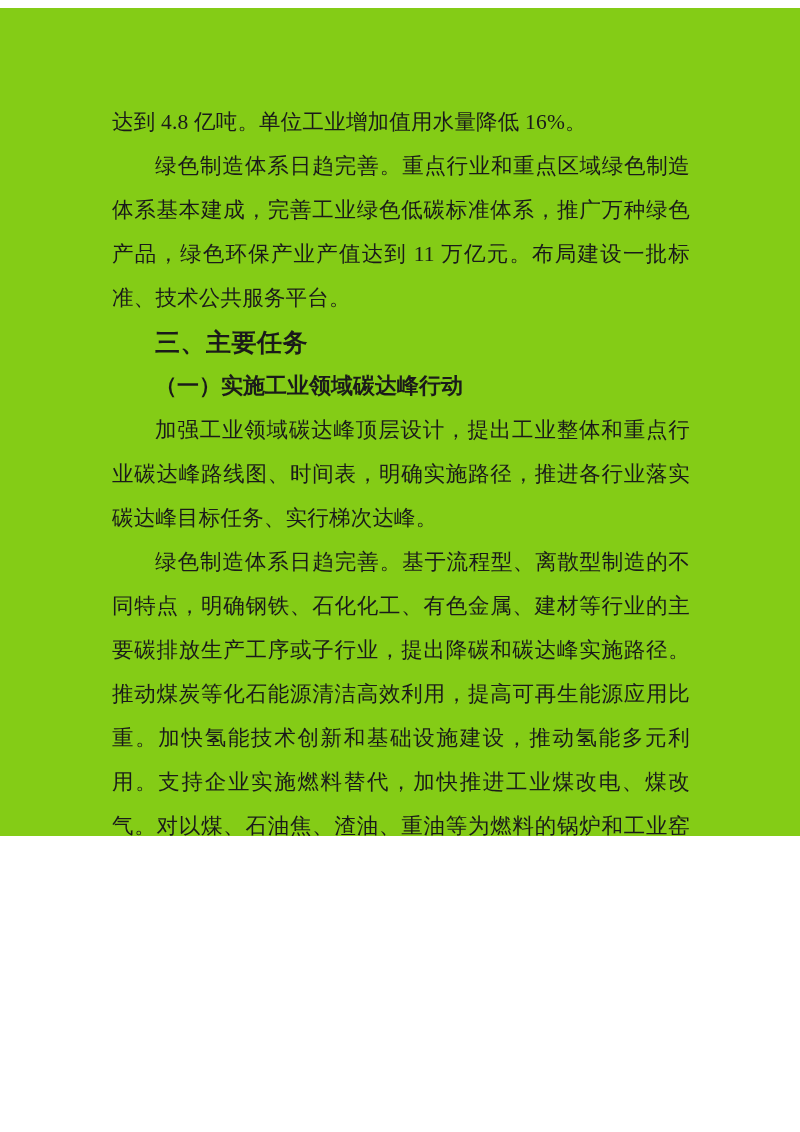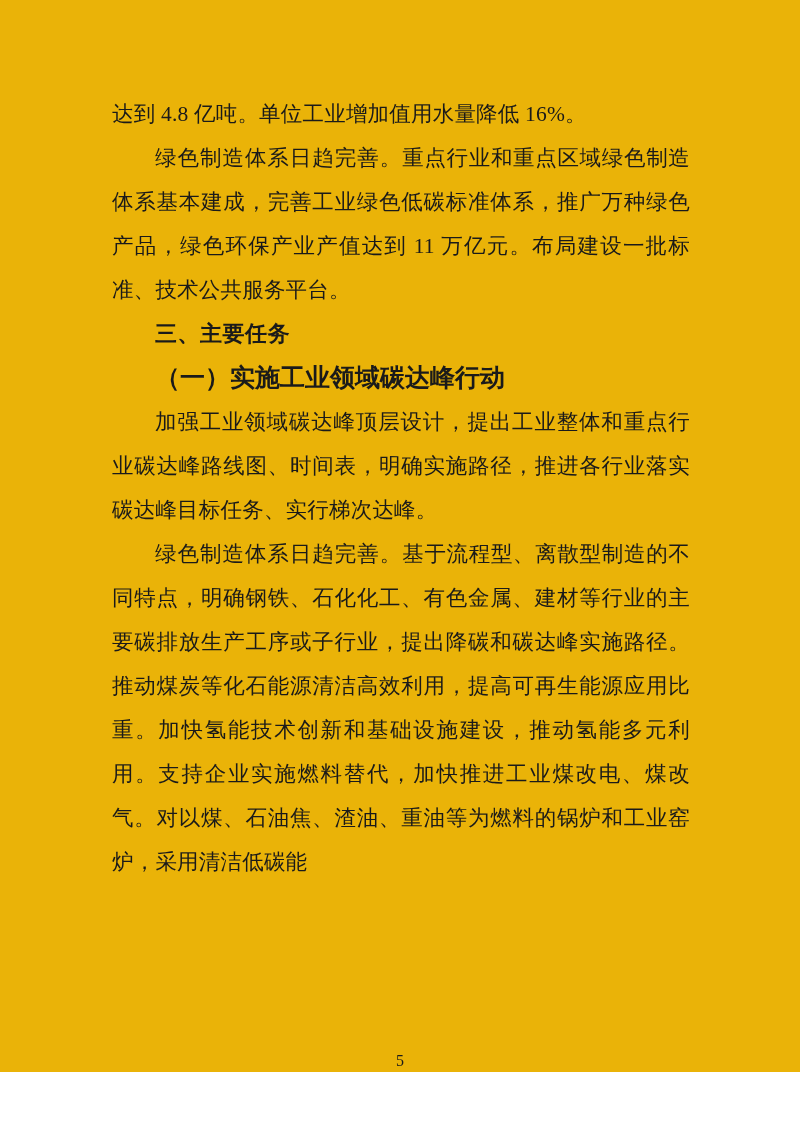--- a/index.html
+++ b/index.html
@@ -3,23 +3,23 @@
 <meta charset="utf-8">
 <style>
   html, body {
     margin: 0;
     padding: 0;
     background: #ffffff;
   }
   .page {
     position: relative;
     width: 800px;
-    height: 1072px;
-    margin: 0 auto;
-    background: #eab308;
+    height: 828px;
+    margin: 8px auto;
+    background: #84cc16;
     box-sizing: border-box;
     overflow: hidden;
   }
   .content {
     position: absolute;
     left: 112px;
     top: 92px;
     width: 578px;
   }
   .para {
@@ -35,31 +35,31 @@
   .indent {
     text-indent: 43px;
   }
   .lead {
     font-weight: normal;
     font-family: "Liberation Sans", "DejaVu Sans", sans-serif;
     letter-spacing: 0.5px;
   }
   .heading {
     font-family: Liberation Sans, sans-serif;
-    font-size: 22px;
+    font-size: 25px;
     font-weight: bold;
     line-height: 44px;
     color: #1a1a1a;
     margin: 0;
     text-indent: 43px;
     letter-spacing: 0.5px;
   }
   .subheading {
     font-family: "Liberation Serif", "DejaVu Serif", serif;
-    font-size: 25px;
+    font-size: 22px;
     line-height: 44px;
     color: #1a1a1a;
     margin: 0;
     text-indent: 43px;
   }
   .page-number {
     position: absolute;
     left: 0;
     right: 0;
     top: 1052px;

